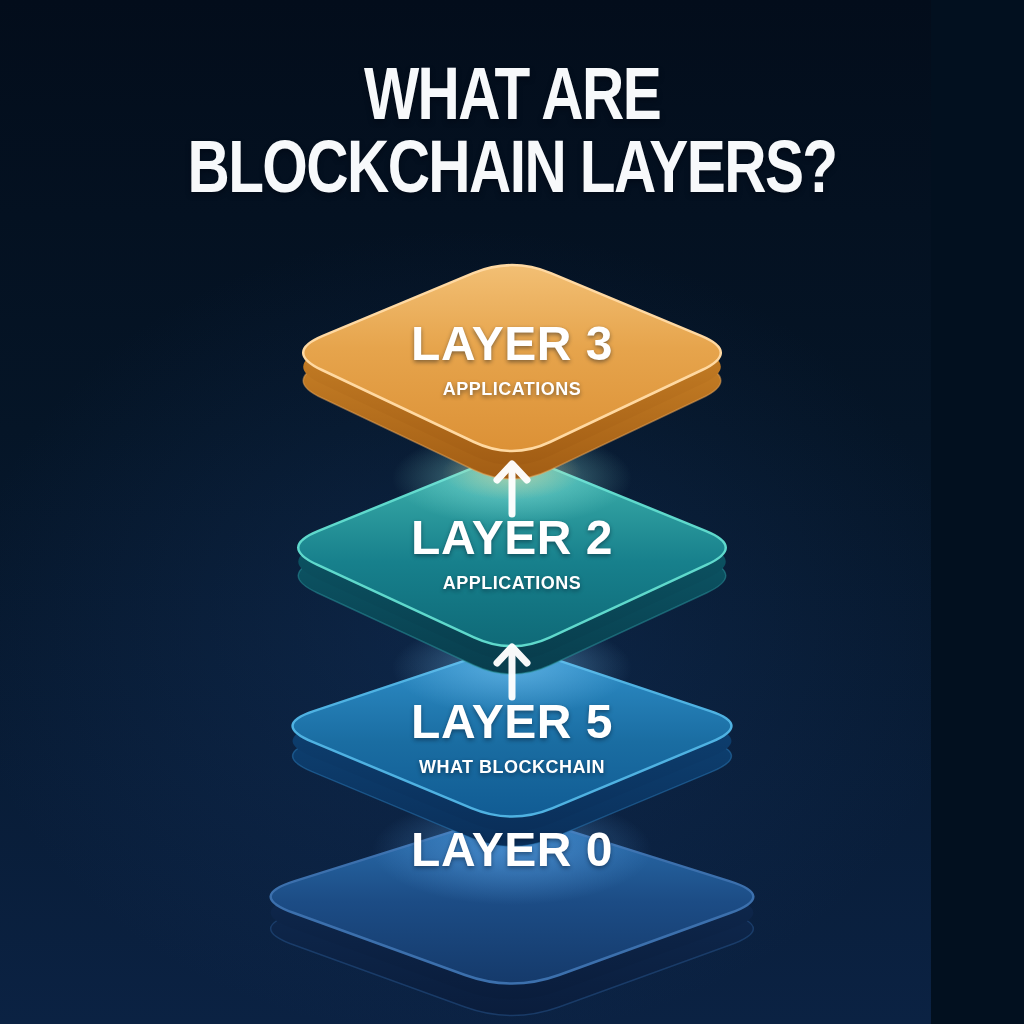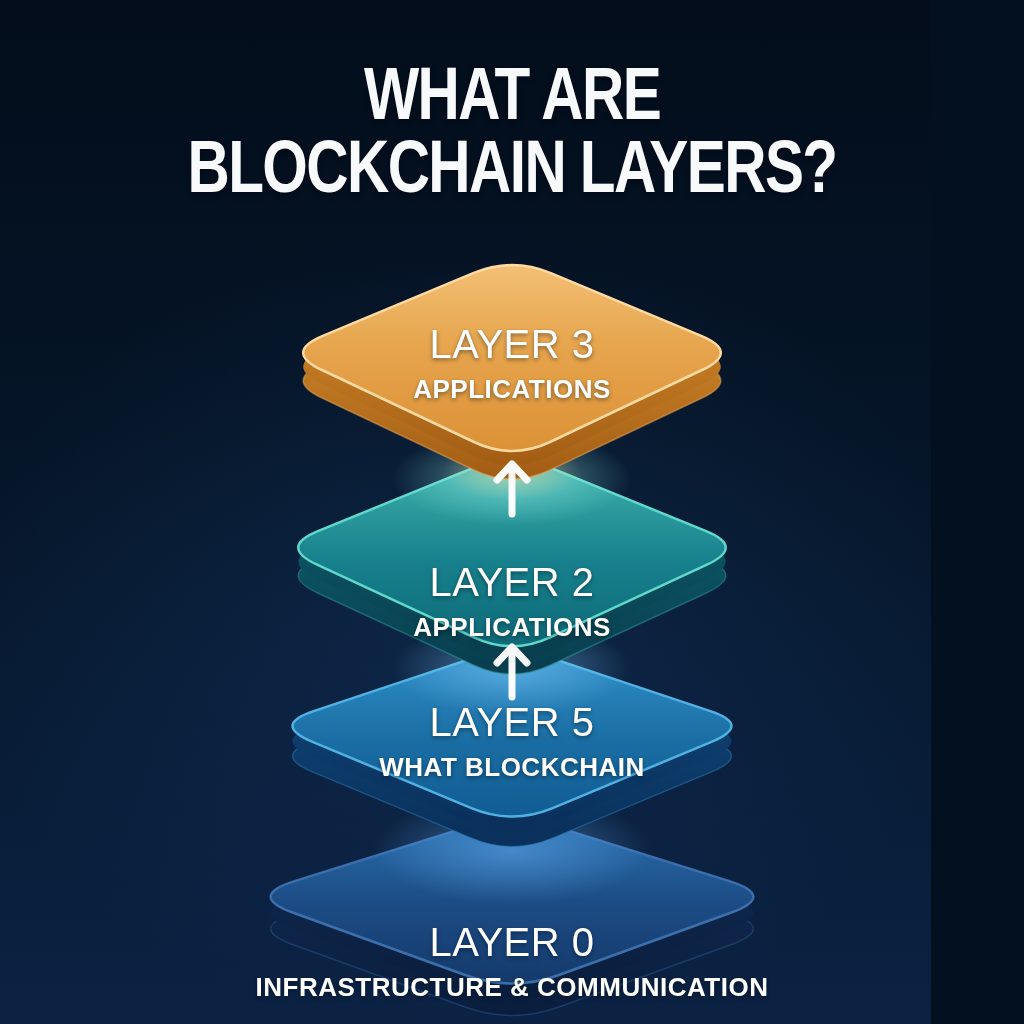--- a/index.html
+++ b/index.html
@@ -41,40 +41,40 @@
   }
   .layer-label {
     position: absolute;
     left: 0;
     width: 1024px;
     text-align: center;
     color: #ffffff;
     pointer-events: none;
   }
   .layer-name {
-    font-size: 40px;
-    font-weight: 400;
+    font-size: 48px;
+    font-weight: 700;
     line-height: 44px;
     letter-spacing: 0.5px;
     text-shadow: 0 2px 4px rgba(5,15,30,0.45);
     white-space: nowrap;
   }
   .layer-sub {
     margin-top: 10px;
-    font-size: 26px;
+    font-size: 18px;
     font-weight: 800;
     line-height: 26px;
     letter-spacing: 0.5px;
     text-shadow: 0 2px 4px rgba(5,15,30,0.45);
     white-space: nowrap;
   }
   .label-l3 { top: 322px; }
-  .label-l2 { top: 516px; margin-top: 44px; }
+  .label-l2 { top: 516px; }
   .label-l1 { top: 700px; }
-  .label-l0 { top: 920px; }
+  .label-l0 { top: 828px; }
 </style>
 </head>
 <body>
 
 <div class="canvas">
 
   <svg class="stack-svg" viewBox="0 0 1024 1024" aria-hidden="true">
     <defs>
       <linearGradient id="oTop" x1="0" y1="0" x2="0" y2="1">
         <stop offset="0" stop-color="#f2bf74"></stop>
@@ -183,16 +183,15 @@
     <div class="layer-sub">APPLICATIONS</div>
   </div>
 
   <div class="layer-label label-l1">
     <div class="layer-name">LAYER 5</div>
     <div class="layer-sub">WHAT BLOCKCHAIN</div>
   </div>
 
   <div class="layer-label label-l0">
     <div class="layer-name">LAYER 0</div>
-    <div class="layer-sub">INFRASTRUCTURE &amp; COMMUNICATION</div>
   </div>
 
 </div>
 
 </body></html>

